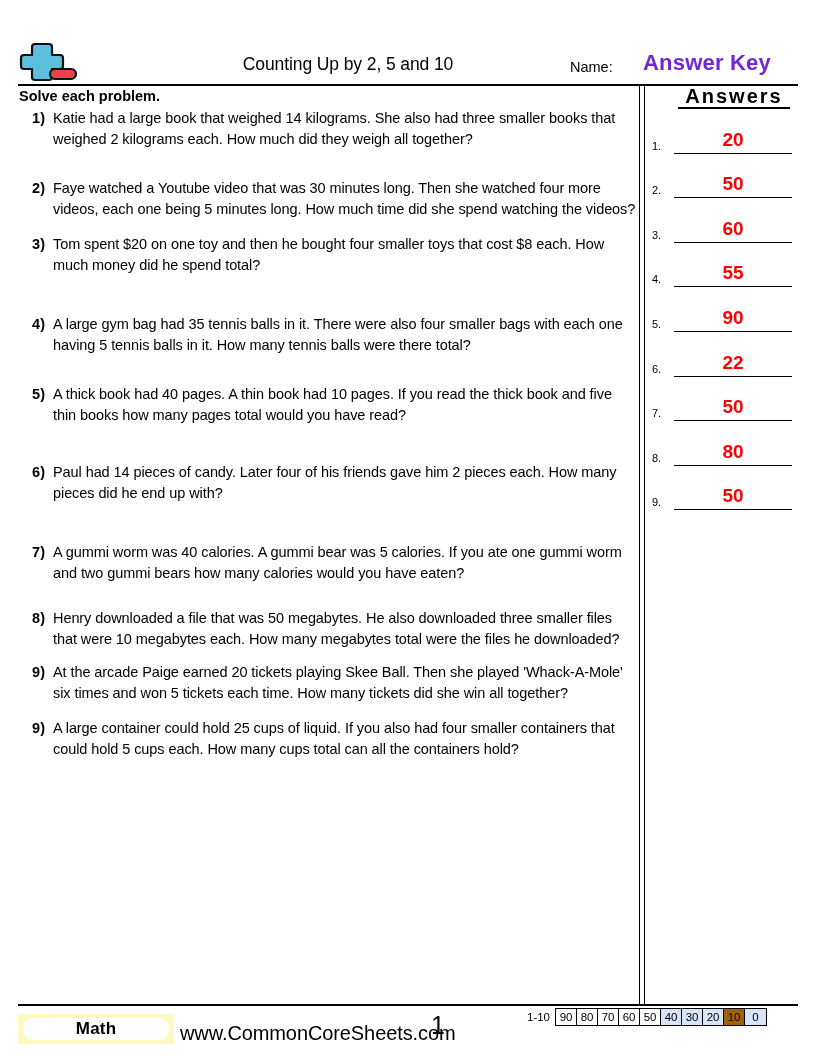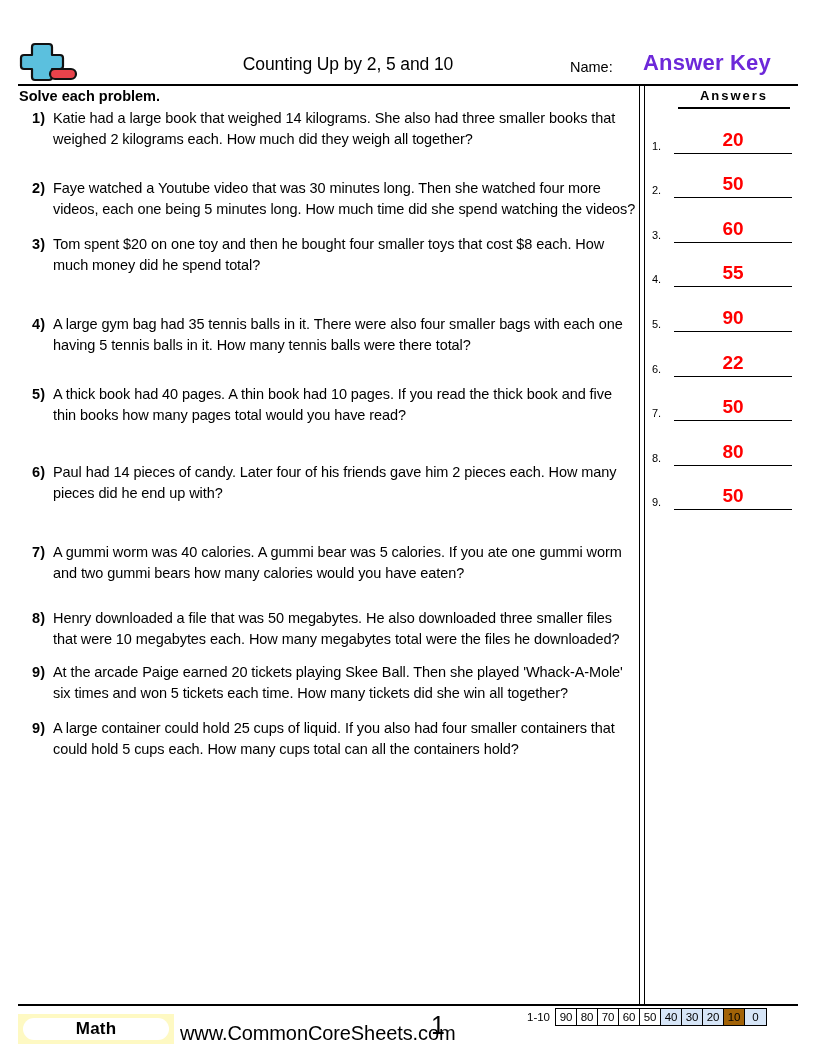--- a/index.html
+++ b/index.html
@@ -142,21 +142,21 @@
 
   
   .answers-col {
     position: absolute;
     left: 652px;
     top: 70px;
     width: 148px;
   }
   .answers-heading {
     text-align: center;
-    font-size: 13px;
+    font-size: 20px;
     font-weight: bold;
     letter-spacing: 2px;
     padding-bottom: 1px;
     border-bottom: 2px solid #000;
     width: 112px;
     margin: 0 auto 0 26px;
     line-height: 20px;
   }
   .answer-row {
     position: relative;

